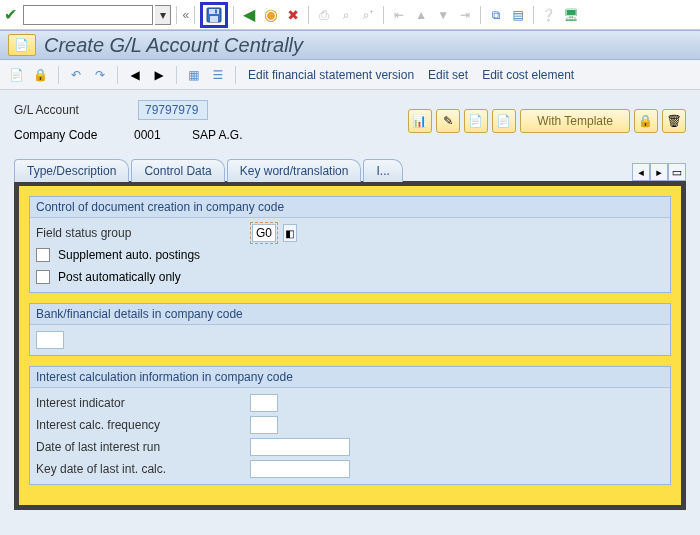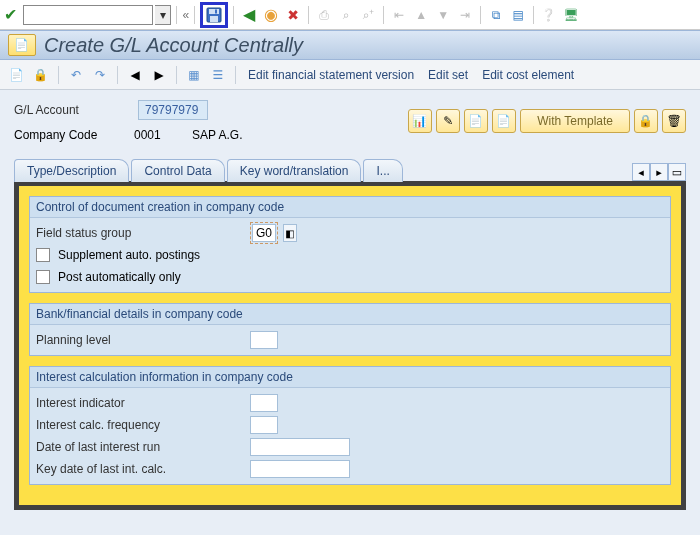--- a/index.html
+++ b/index.html
@@ -183,21 +183,20 @@
           <span class="chk"></span>
           <span>Post automatically only</span>
         </div>
       </div>
     </div>
 
     <div class="groupbox">
       <div class="gtitle">Bank/financial details in company code</div>
       <div class="gbody">
         <div class="form-row">
-          <label>Planning level</label>
           <input type="text" class="mid-input" style="">
         </div>
       </div>
     </div>
 
     <div class="groupbox">
       <div class="gtitle">Interest calculation information in company code</div>
       <div class="gbody">
         <div class="form-row">
           <label>Interest indicator</label>

